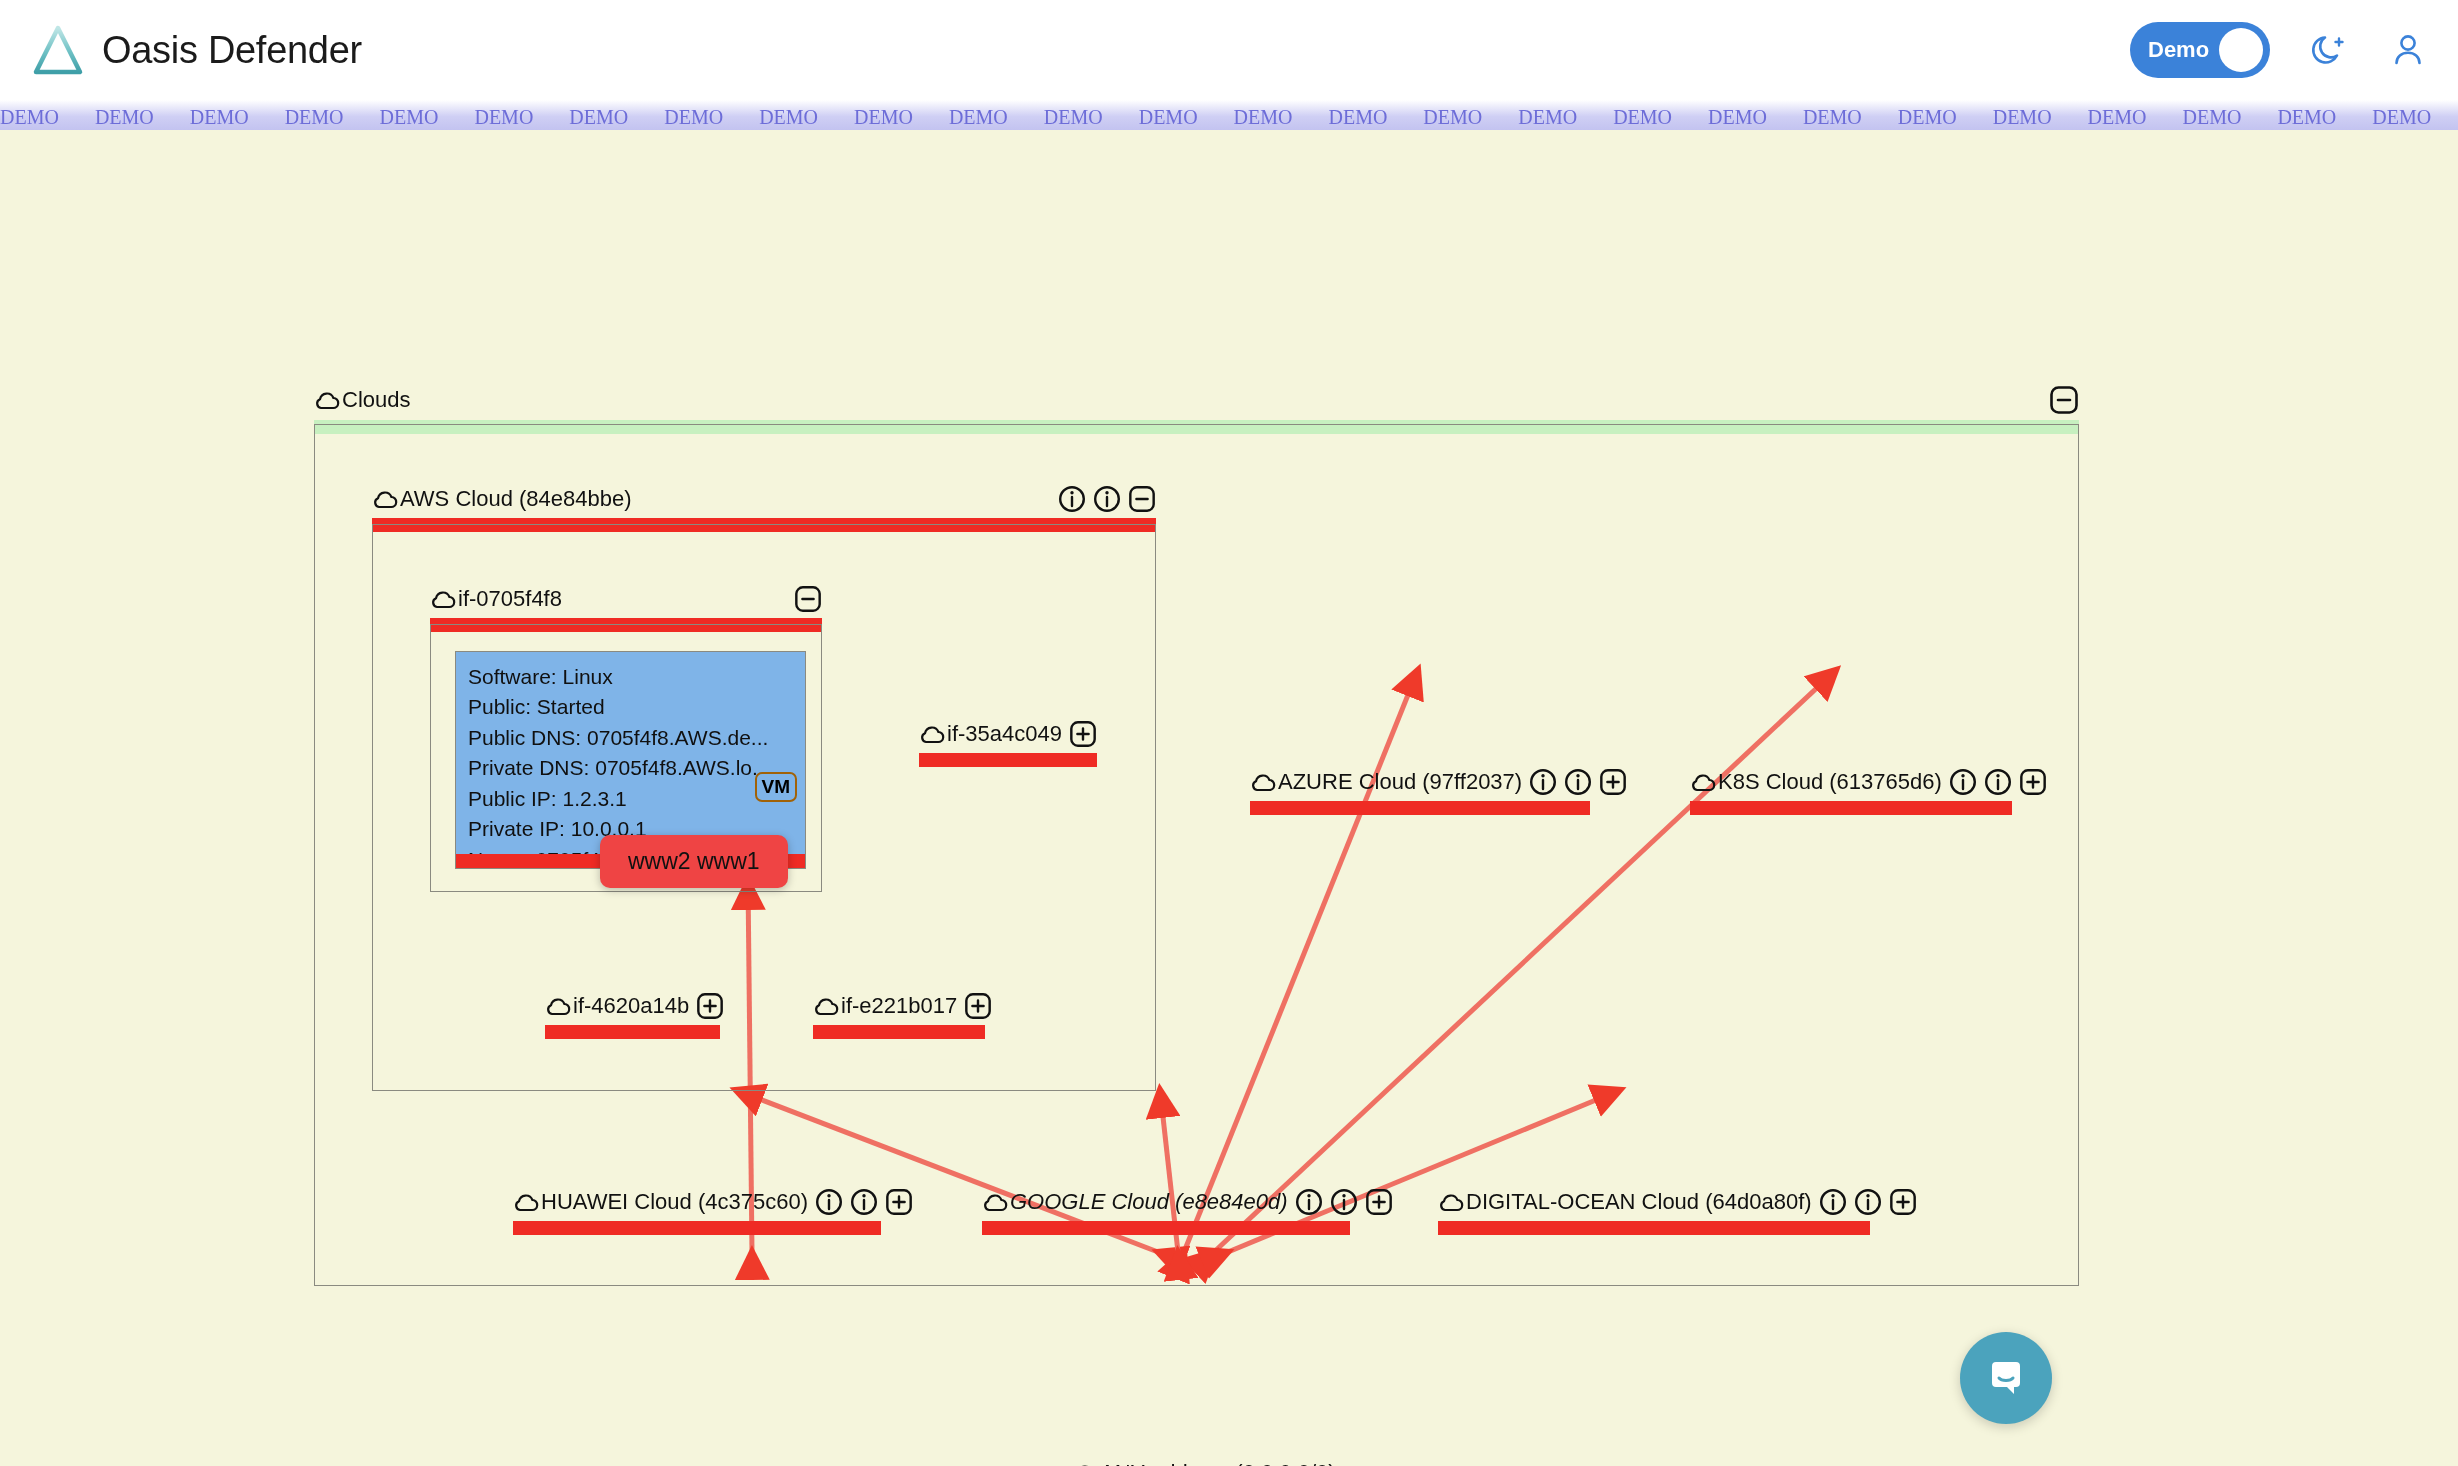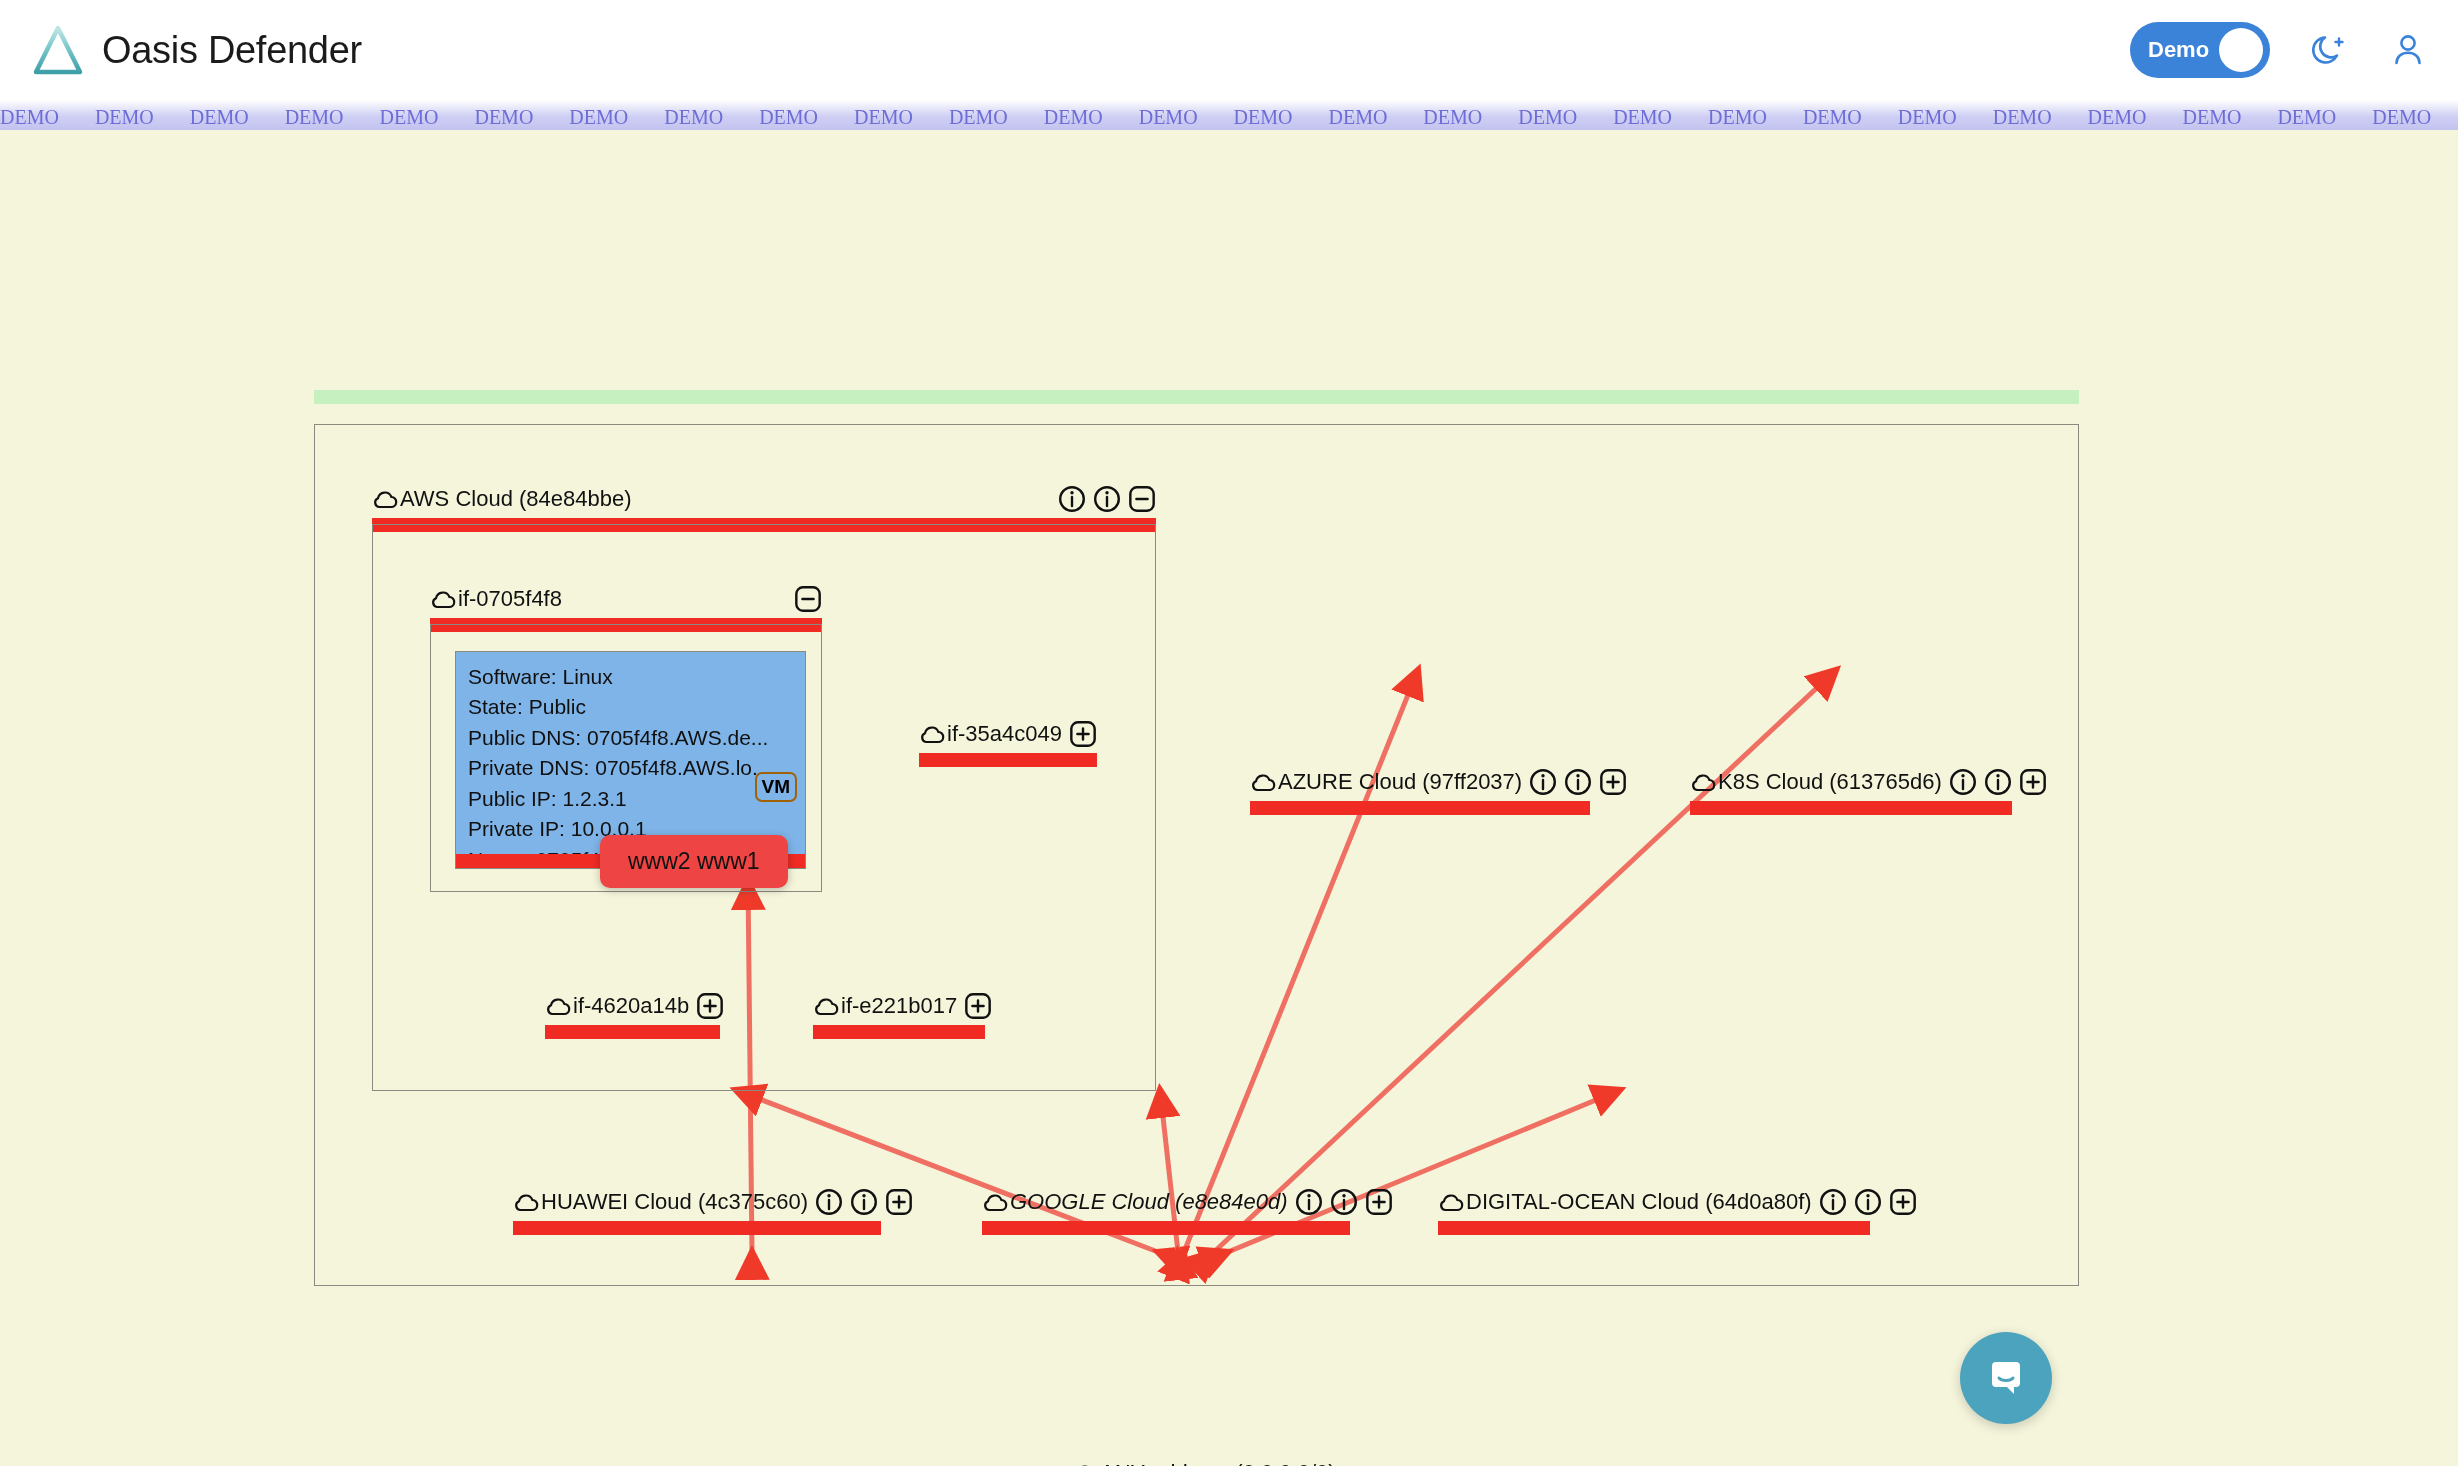--- a/index.html
+++ b/index.html
@@ -197,20 +197,32 @@
 
         <line x1="1158" y1="1122" x2="736" y2="960"></line>
 
         <line x1="1178" y1="1122" x2="1160" y2="960"></line>
 
         <line x1="1228" y1="1122" x2="1620" y2="960"></line>
       </g>
     </svg>
 
     <div class="group-hdr" style="left:314px; top:255px; width:1765px;">
+      <div style="display:flex; align-items:center; justify-content:space-between; width:100%;">
+        <div class="node-label">
+          <svg class="cloud-ico" width="26" height="20" viewBox="0 0 26 20">
+            <path d="M7 18h12a5 5 0 0 0 .4-10A7 7 0 0 0 6 9.2 4.6 4.6 0 0 0 7 18Z" fill="none" stroke="#111" stroke-width="2.2" stroke-linejoin="round"></path>
+          </svg>
+          <span>Clouds</span>
+        </div>
+        <svg width="30" height="30" viewBox="0 0 30 30" class="btn-ico">
+          <rect x="2.5" y="2.5" width="25" height="25" rx="7" fill="none" stroke="#111" stroke-width="2.6"></rect>
+          <path d="M9 15h12" stroke="#111" stroke-width="2.6" stroke-linecap="round"></path>
+        </svg>
+      </div>
       <div class="node-bar green" style="width:1765px;"></div>
     </div>
     <div class="container-box" style="left:314px; top:294px; width:1765px; height:862px;"></div>
 
     <div class="group-hdr" style="left:372px; top:355px; width:784px;">
       <div style="display:flex; align-items:center; width:100%;">
         <div class="node-label">
           <svg class="cloud-ico" width="26" height="20" viewBox="0 0 26 20">
             <path d="M7 18h12a5 5 0 0 0 .4-10A7 7 0 0 0 6 9.2 4.6 4.6 0 0 0 7 18Z" fill="none" stroke="#111" stroke-width="2.2" stroke-linejoin="round"></path>
           </svg>
@@ -249,21 +261,21 @@
           <rect x="2.5" y="2.5" width="25" height="25" rx="7" fill="none" stroke="#111" stroke-width="2.6"></rect>
           <path d="M9 15h12" stroke="#111" stroke-width="2.6" stroke-linecap="round"></path>
         </svg>
       </div>
       <div class="node-bar" style="width:392px;"></div>
     </div>
     <div class="container-box" style="left:430px; top:494px; width:392px; height:268px;"></div>
 
     <div class="vm-box" style="left:455px; top:521px; width:351px; height:218px;">
       <div class="line">Software: Linux</div>
-      <div class="line">State: Public</div>
+      <div class="line">Public: Started</div>
       <div class="line">Public DNS: 0705f4f8.AWS.de...</div>
       <div class="line">Private DNS: 0705f4f8.AWS.lo...</div>
       <div class="line">Public IP: 1.2.3.1</div>
       <div class="line">Private IP: 10.0.0.1</div>
       <div class="line">Name: 0705f4f8</div>
       <div class="vm-badge">VM</div>
       <div class="vm-bar"></div>
     </div>
 
     <div class="tooltip" style="left:600px; top:705px;">www2 www1</div>

